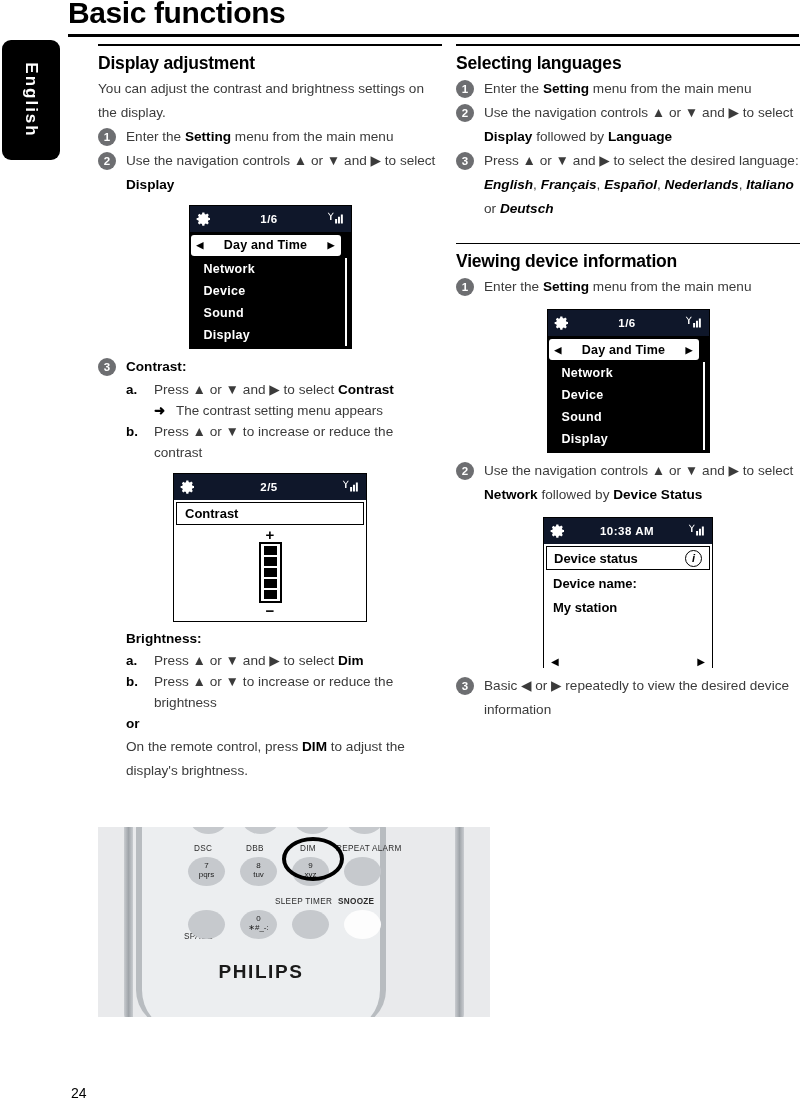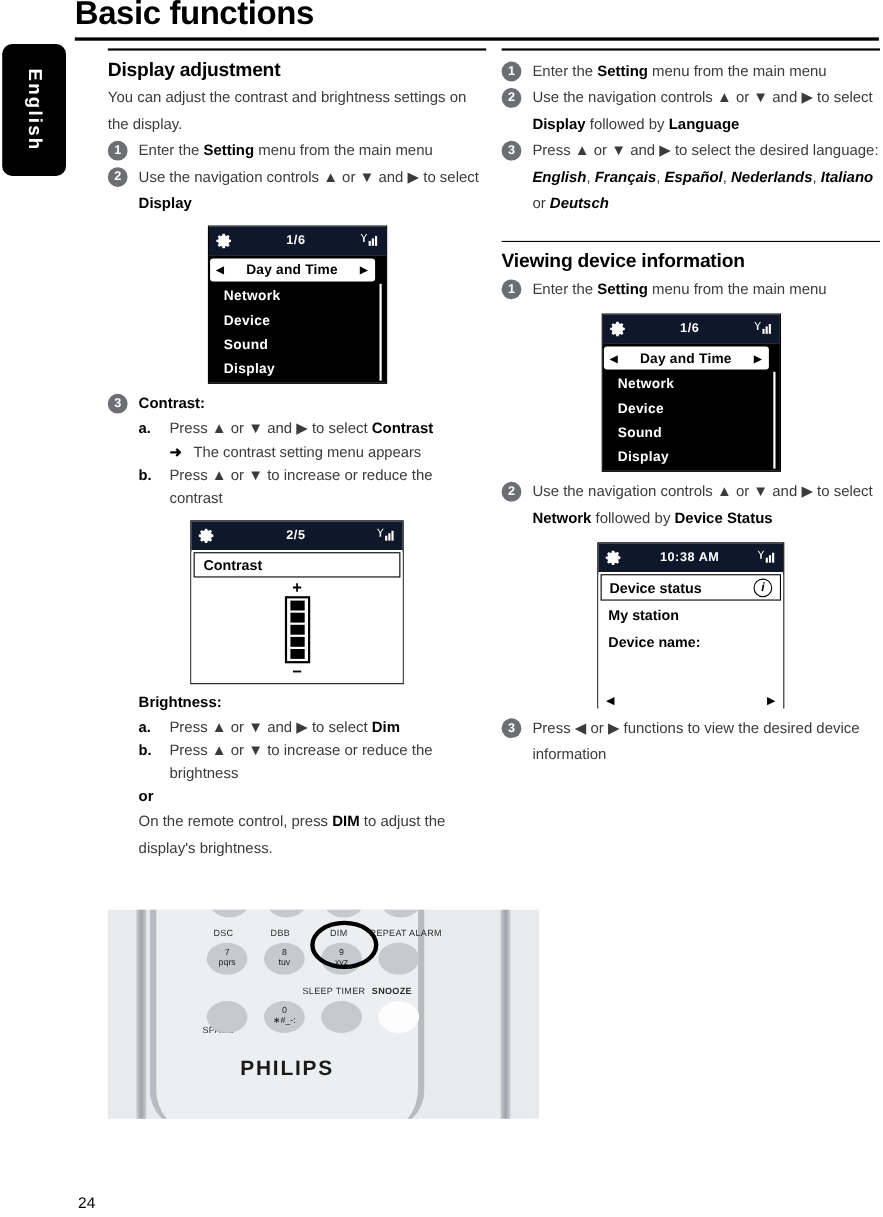--- a/index.html
+++ b/index.html
@@ -484,20 +484,21 @@
     <span class="btn" style="left:150px; top:97px;"></span>
     <span class="btn white" style="left:202px; top:97px;"></span>
 
     <div class="philips">PHILIPS</div>
   </div>
 </div>
 
 <div class="col col-right">
 
   <div class="sec-rule"></div>
+  <h2 class="sec-head">Selecting languages</h2>
 
   <div class="step">
     <span class="num">1</span>
     <span>Enter the </span><b>Setting</b><span> menu from the main menu</span>
   </div>
 
   <div class="step">
     <span class="num">2</span>
     <span>Use the navigation controls ▲ or ▼ and ▶ to select </span><b>Display</b><span> followed by </span><b>Language</b>
   </div>
@@ -560,28 +561,28 @@
         <rect x="9" y="8" width="2.2" height="5" fill="#fff"></rect>
         <rect x="12.2" y="5.5" width="2.2" height="7.5" fill="#fff"></rect>
         <rect x="15.4" y="3" width="2.2" height="10" fill="#fff"></rect>
       </svg>
     </div>
     <div class="lcd-body" style="position:relative;height:123px;">
       <div class="ds-row">
         <span>Device status</span>
         <span class="info-circ">i</span>
       </div>
+      <div class="ds-line">Device name:</div>
       <div class="ds-line">My station</div>
-      <div class="ds-line">Device name:</div>
       <div class="ds-foot">
         <span>◀</span>
         <span>▶</span>
       </div>
     </div>
   </div>
 
   <div class="step" style="margin-top:6px;">
     <span class="num">3</span>
-    <span>Press ◀ or ▶ functions to view the desired device information</span>
+    <span>Basic ◀ or ▶ repeatedly to view the desired device information</span>
   </div>
 </div>
 
 <div class="page-num">24</div>
 
 </body></html>

